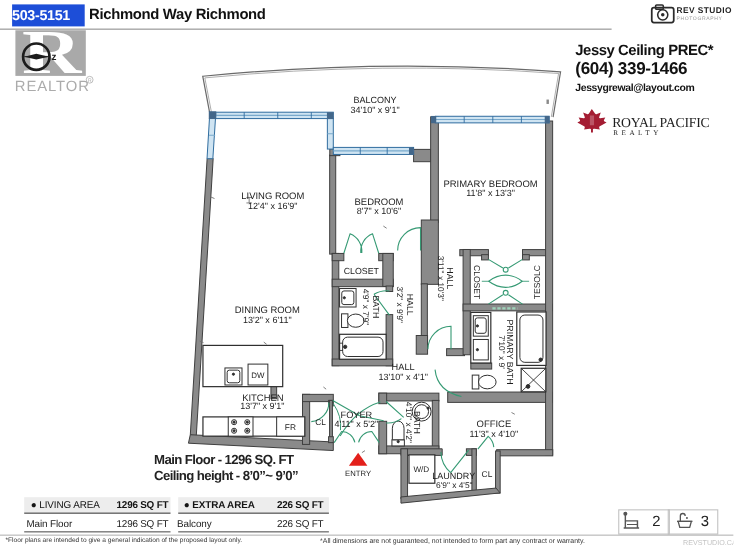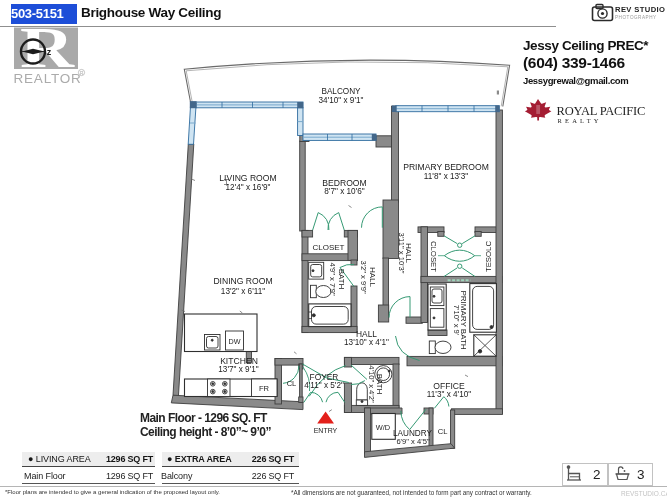--- a/index.html
+++ b/index.html
@@ -6,21 +6,21 @@
   #page{position:relative;width:667px;height:500px;background:#fff;overflow:hidden;
         font-family:"Liberation Sans",sans-serif;}
   .abs{position:absolute;}
 </style>
 </head>
 <body>
 <div id="page">
 
 <div class="abs" style="left:11px;top:4px;width:66px;height:20px;background:#1d4ed8;color:#fff;font-weight:bold;font-size:13px;line-height:20px;text-align:left;letter-spacing:-0.3px;">503-5151</div>
 
-<div class="abs" style="left:81px;top:5px;font-weight:bold;font-size:13.5px;color:#111;letter-spacing:-0.3px;white-space:nowrap;">Brighouse Way Ceiling</div>
+<div class="abs" style="left:81px;top:5px;font-weight:bold;font-size:13.5px;color:#111;letter-spacing:-0.3px;white-space:nowrap;">Richmond Way Richmond</div>
 
 <div class="abs" style="left:0;top:26px;width:556px;height:1.3px;background:#8f8f8f;"></div>
 
 <svg class="abs" style="left:0;top:0;" width="110" height="95" viewBox="0 0 110 95">
   <rect x="14" y="27.5" width="64" height="41.5" fill="#a9a9a9"></rect>
   <text x="20" y="66.5" font-family="Liberation Serif,serif" font-weight="bold" font-size="57" fill="#ffffff" textLength="54" lengthAdjust="spacingAndGlyphs">R</text>
   <circle cx="33" cy="51.5" r="12" fill="none" stroke="#1c1c1c" stroke-width="2.4"></circle>
   <path d="M22,51.5 L33,48.8 L44.5,51.5 L33,54.2 Z" fill="#1c1c1c"></path>
   <path d="M22,51.5 h22.5" stroke="#1c1c1c" stroke-width="0.8"></path>
   <text x="46.8" y="54.5" font-size="9" font-weight="bold" fill="#1c1c1c">z</text>
@@ -35,21 +35,21 @@
   <circle cx="16.5" cy="12.5" r="4.6" fill="none" stroke="#2b2b2b" stroke-width="1.4"></circle>
   <circle cx="16.5" cy="12.5" r="1.6" fill="#2b2b2b"></circle>
   <text x="29" y="11" font-size="7.6" font-weight="bold" fill="#222" letter-spacing="0.4">REV STUDIO</text>
   <text x="29" y="17.5" font-size="4.6" fill="#9a9a9a" letter-spacing="0.55">PHOTOGRAPHY</text>
 </svg>
 
 <div class="abs" style="left:523px;top:37.5px;font-weight:bold;font-size:13.5px;letter-spacing:-0.4px;white-space:nowrap;color:#111;">Jessy Ceiling PREC*</div>
 
 <div class="abs" style="left:523px;top:53.5px;font-weight:bold;font-size:15.5px;letter-spacing:-0.3px;white-space:nowrap;color:#111;">(604) 339-1466</div>
 
-<div class="abs" style="left:523px;top:74.5px;font-weight:bold;font-size:9.5px;letter-spacing:-0.35px;white-space:nowrap;color:#111;">Jessygrewal@gmail.com</div>
+<div class="abs" style="left:523px;top:74.5px;font-weight:bold;font-size:9.5px;letter-spacing:-0.35px;white-space:nowrap;color:#111;">Jessygrewal@layout.com</div>
 
 <svg class="abs" style="left:520px;top:92px;" width="140" height="34" viewBox="0 0 140 34">
   <g transform="translate(3.4,6.2) scale(0.292,0.225)" fill="#a41d33">
 <path d="M50 4 L41 22 Q39 26 35 24 L23 18 L28 36 Q29.5 41 25 41 L9 38 L13 48 Q15 52 11 54.5 L5 58 L26 74 Q29 76 28 80 L26 87 L43 84 Q47.5 83 47.5 87 L47.5 99 L53.5 99 L53.5 87 Q53.5 83 58 84 L75 87 L73 80 Q72 76 75 74 L96 58 L90 54.5 Q86 52 88 48 L92 38 L76 41 Q71.5 41 73 36 L78 18 L66 24 Q62 26 60 22 Z"></path>
 <path d="M44 30 h13 v40 h-13 z" fill="#fff" opacity="0.25"></path>
 </g>
   <text x="36.5" y="23" font-family="Liberation Serif,serif" font-size="12.5" fill="#1f1f1f" letter-spacing="-0.2">ROYAL PACIFIC</text>
   <text x="37.5" y="30.8" font-family="Liberation Serif,serif" font-size="6.5" fill="#1f1f1f" letter-spacing="3.2">REALTY</text>
 </svg>
 

